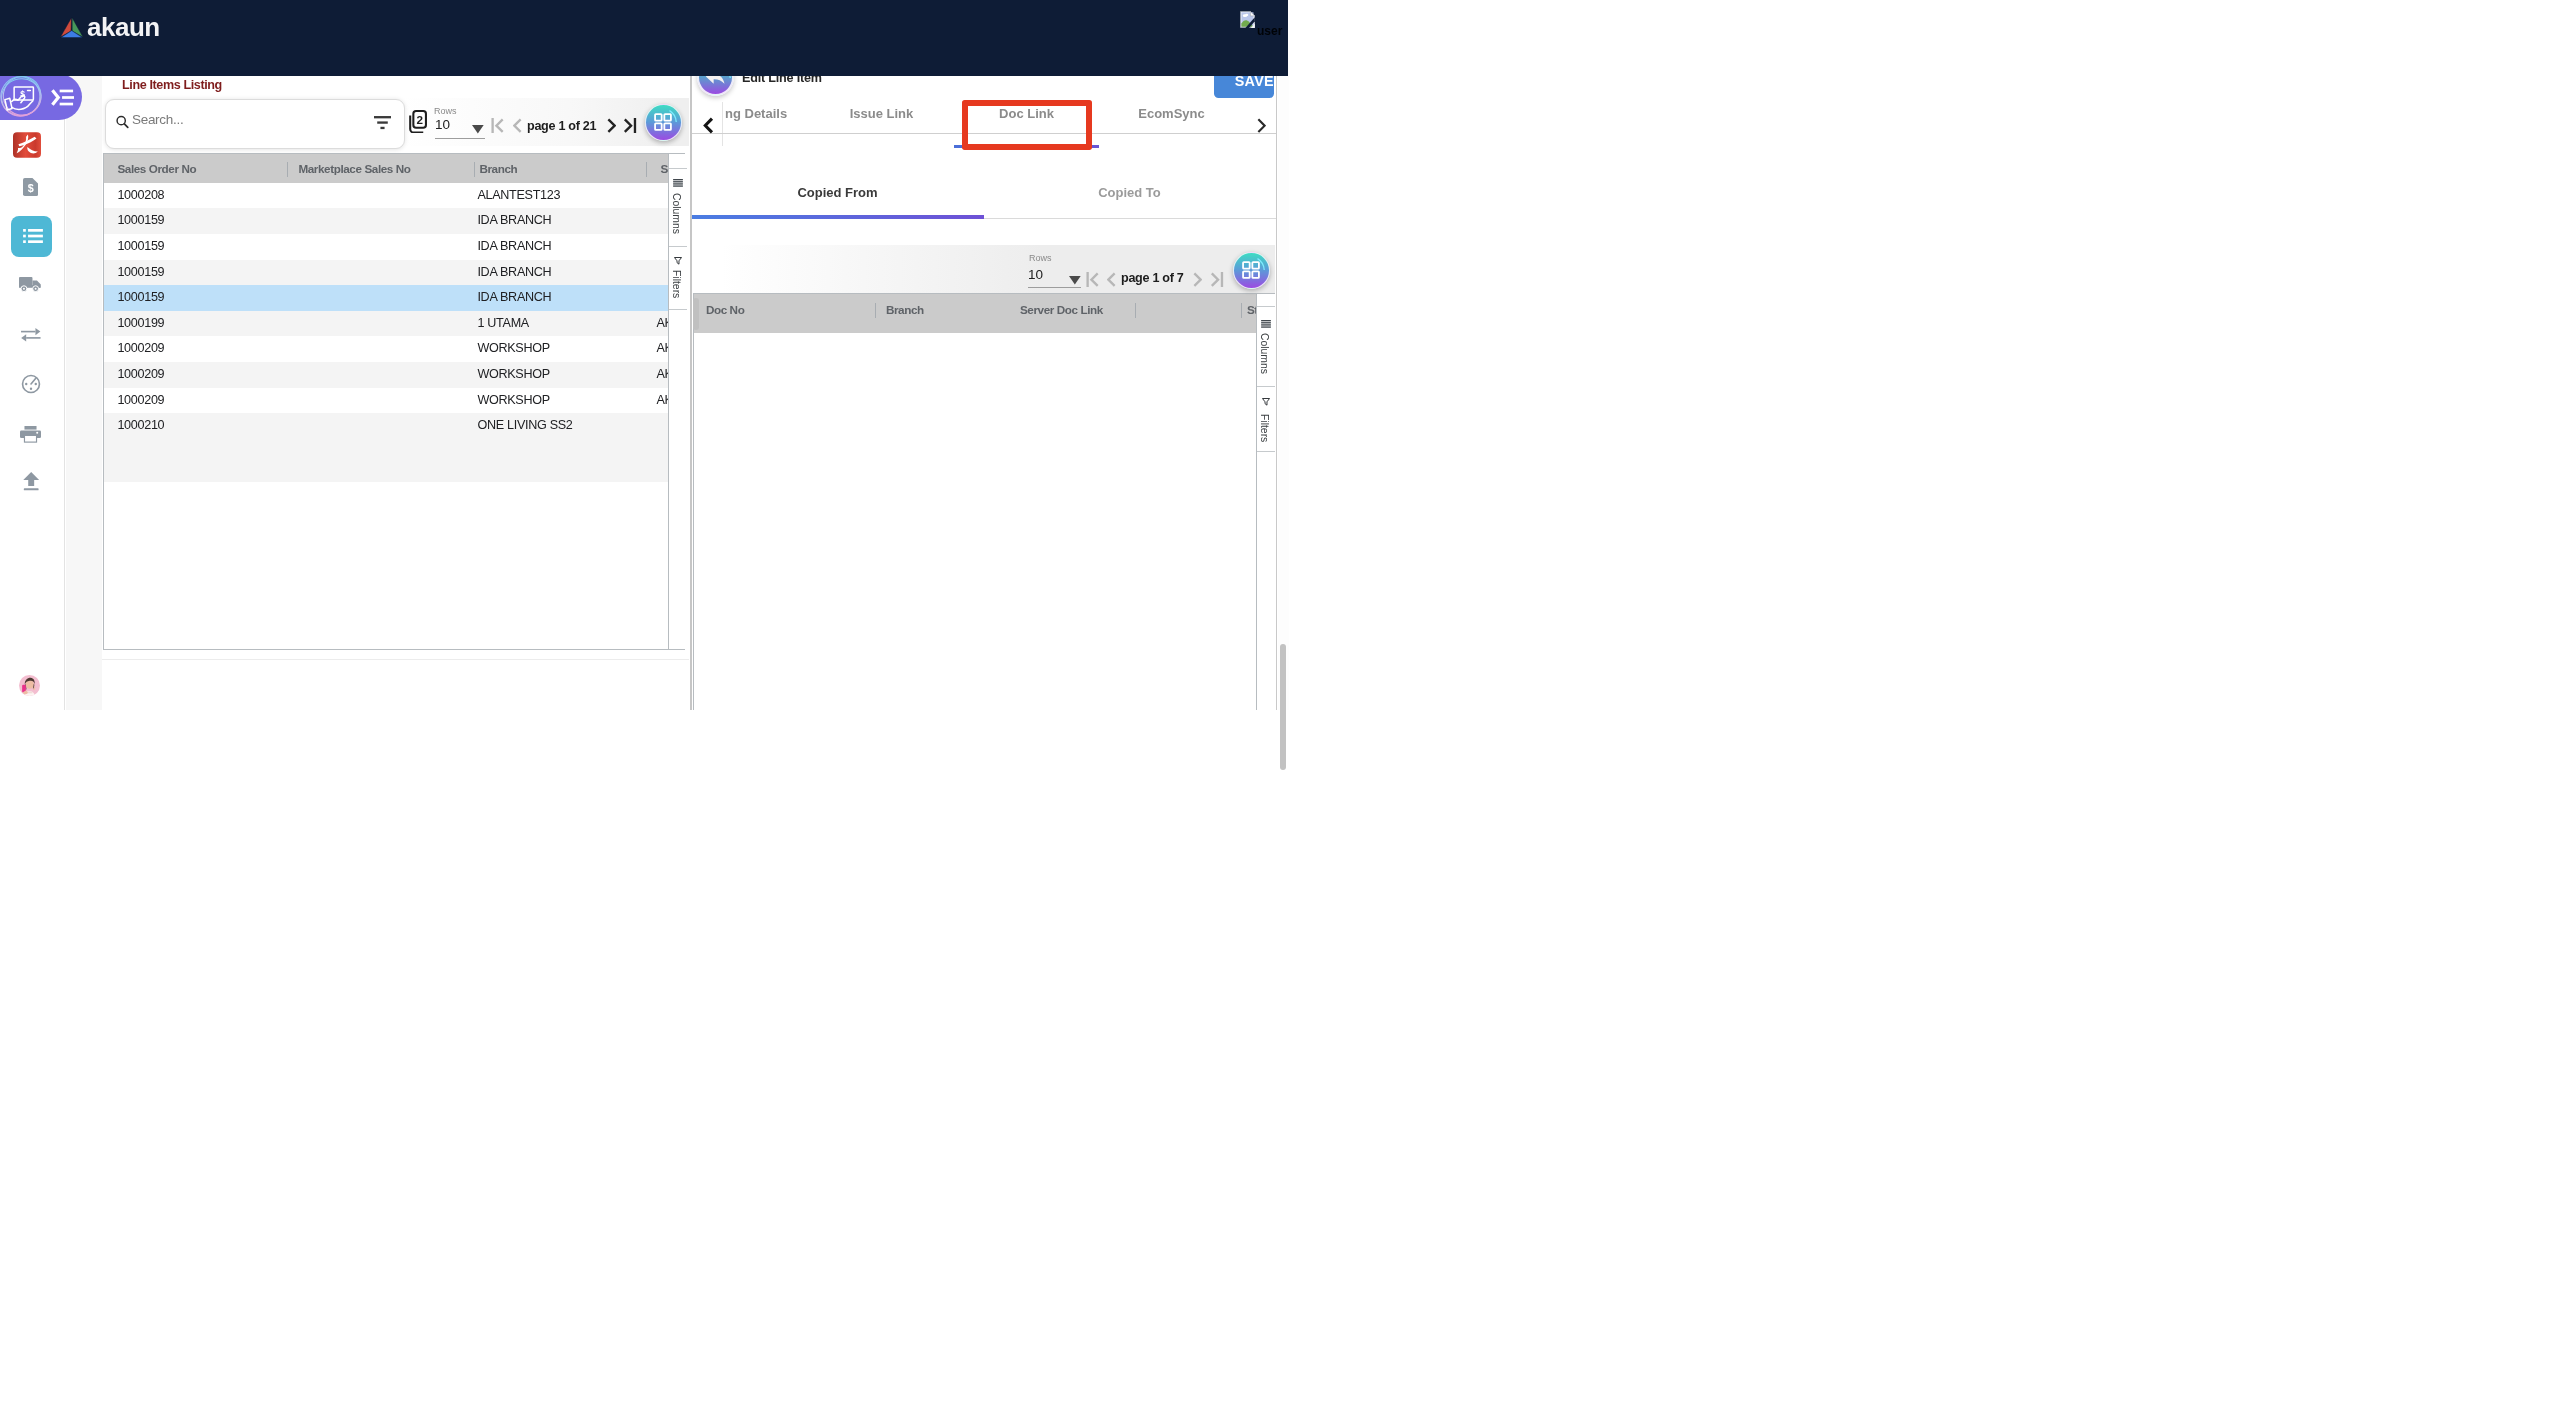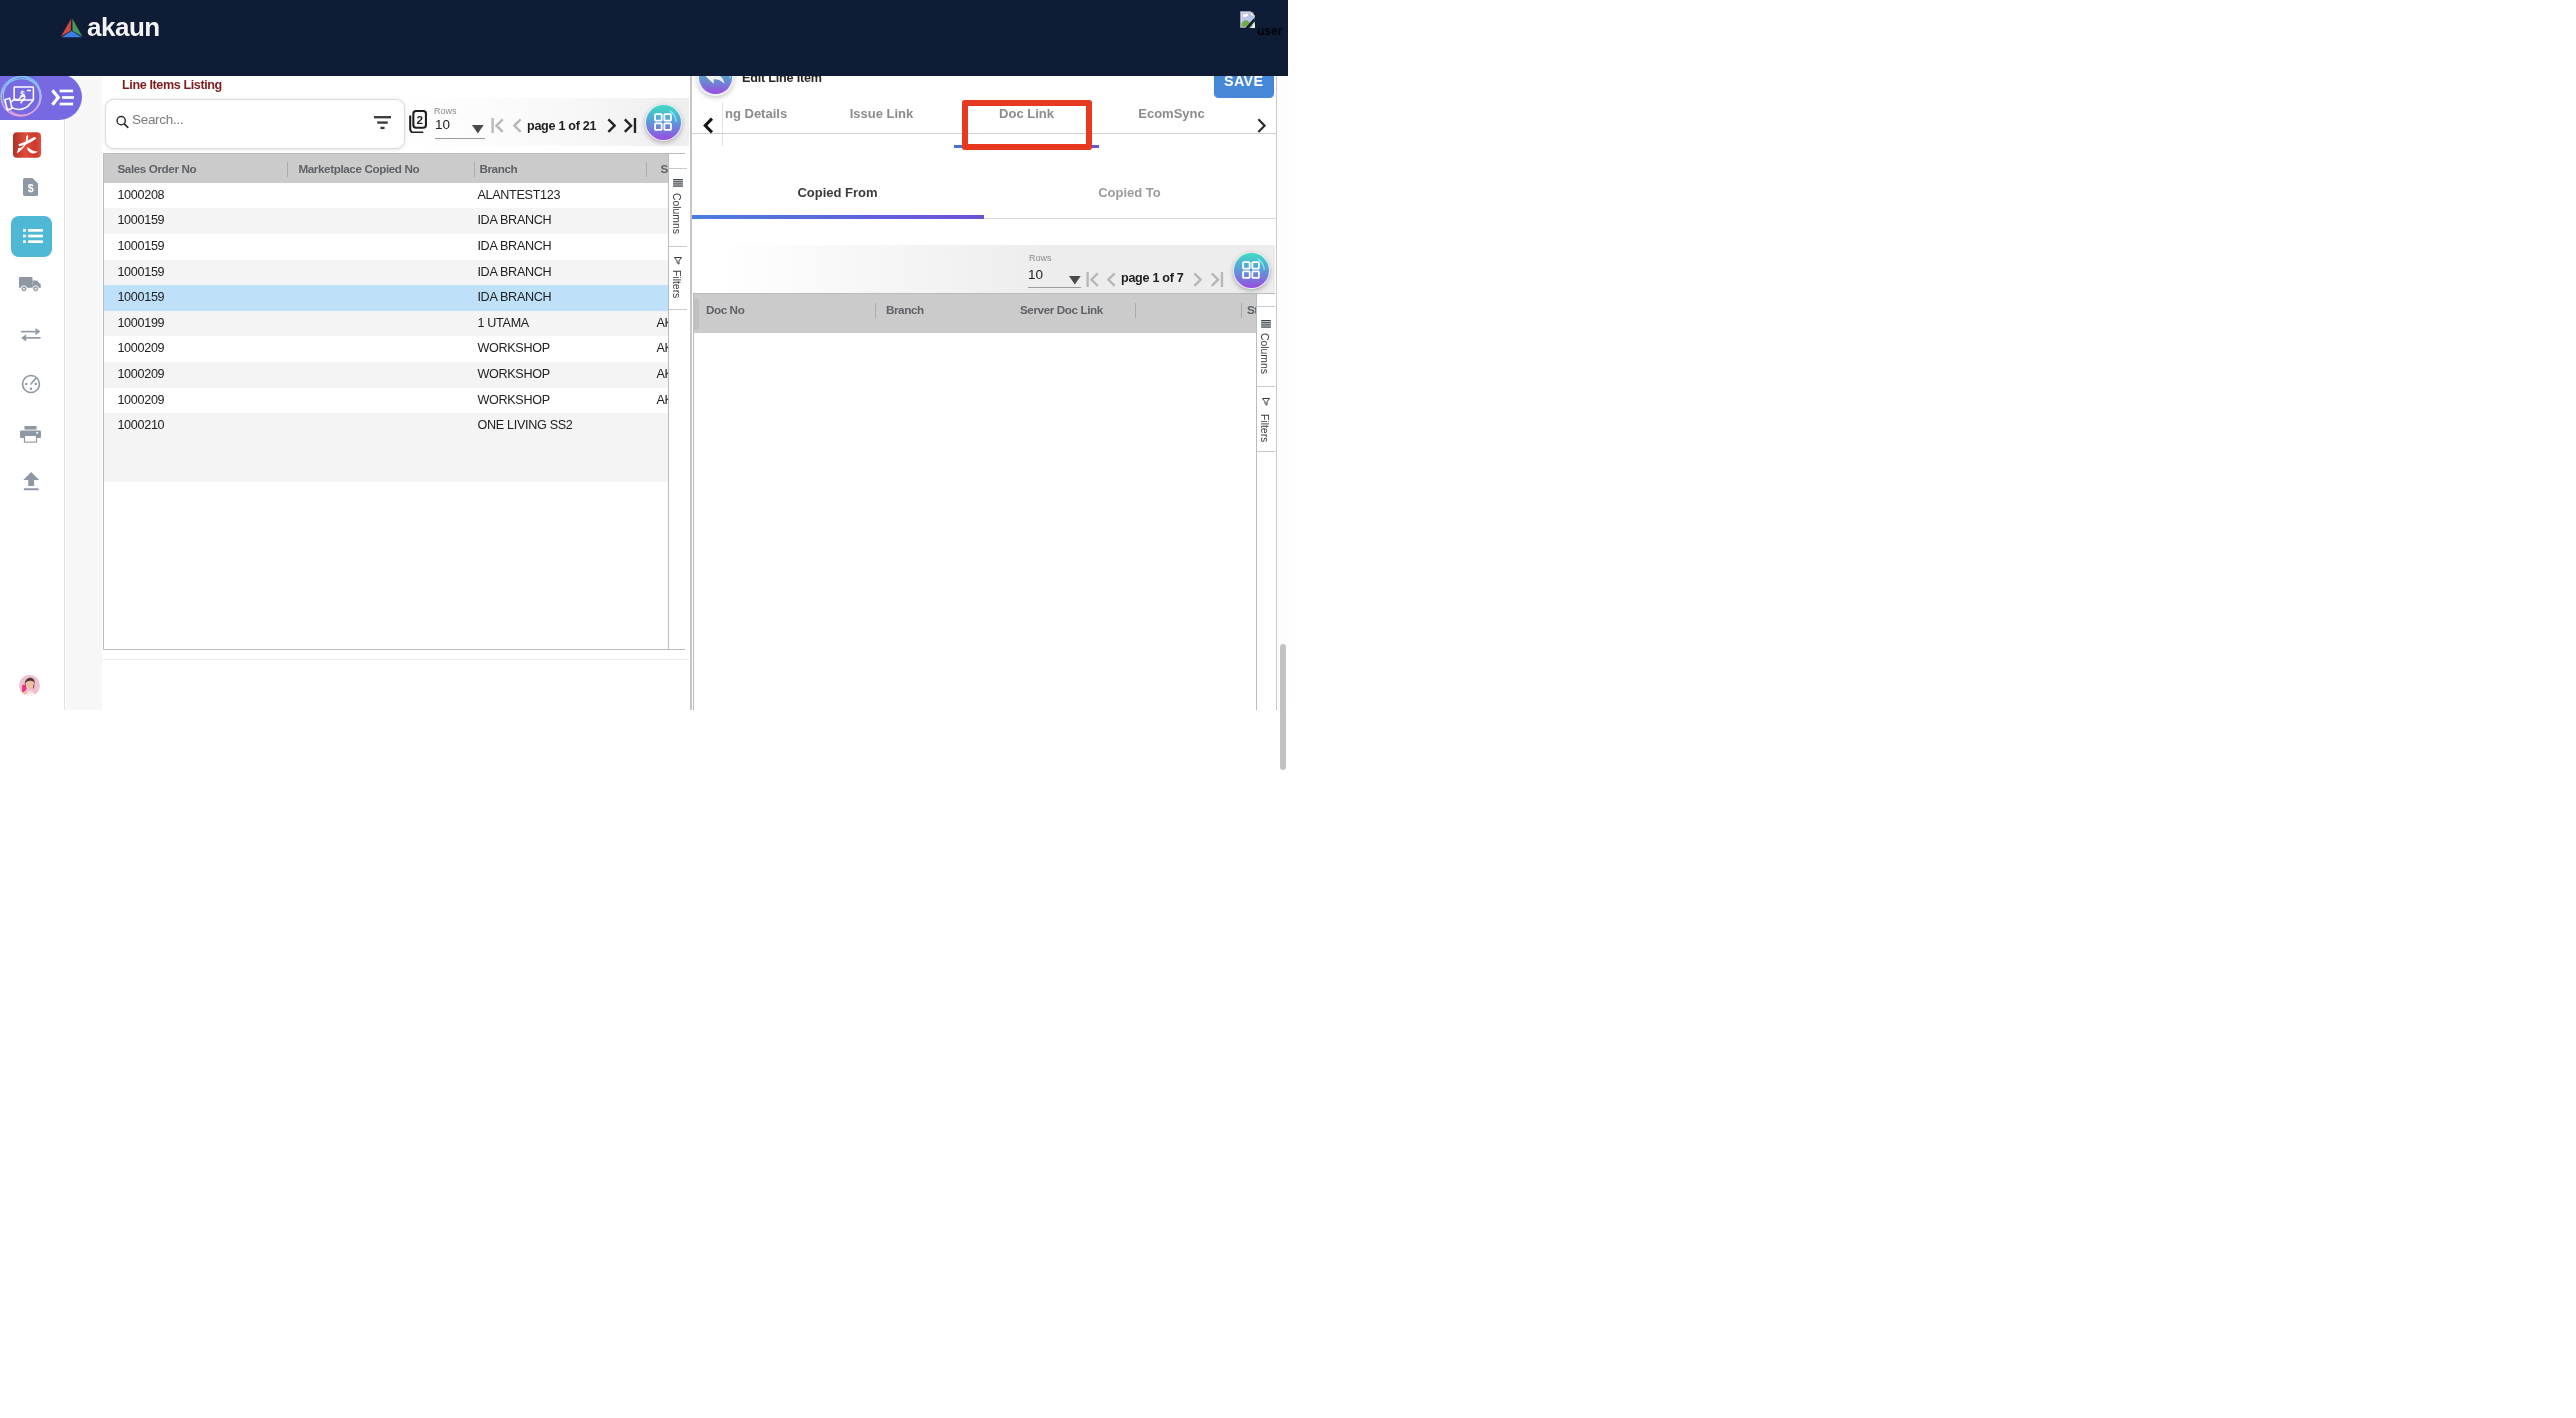--- a/index.html
+++ b/index.html
@@ -48,21 +48,21 @@
 .hsep { position:absolute; top:7.7px; width:0.9px; height:15px; background:#a8adb2; }
 .row { position:absolute; left:0; width:564px; height:25.6px; font-size:12.6px; letter-spacing:-0.3px; color:#202124; white-space:nowrap; overflow:hidden; }
 .cell1 { position:absolute; left:13px; top:4.7px; }
 .cell3 { position:absolute; left:373px; top:4.7px; }
 .cell4 { position:absolute; left:552px; top:4.7px; }
 
 
 .rp { position:absolute; }
 #editlabel { left:50px; top:12.6px; font-size:12.6px; letter-spacing:-0.2px; font-weight:bold; color:#262626; }
 #savebtn { left:522px; top:6px; width:60px; height:34px; background:#4787d8; border-radius:4.5px;
-  color:#fff; font-size:14.4px; font-weight:bold; letter-spacing:0.3px; text-align:left; line-height:34px;padding-left:10px; }
+  color:#fff; font-size:14.4px; font-weight:bold; letter-spacing:0.3px; text-align:right; line-height:34px;padding-left:10px; }
 #tabrow { left:0; top:29px; width:667px; height:47px; border-bottom:0.9px solid #cfcfcf; }
 .tab { position:absolute; top:19.4px; width:145px; text-align:center; font-size:13px; font-weight:bold; color:#8b8b8b; white-space:nowrap; }
 #tabuline { left:262px; top:87px; width:145px; height:3.2px; background:linear-gradient(90deg,#4a6fd8,#6a55d4); }
 #redrect { left:270px; top:42px; width:130px; height:50px; border:6.8px solid #e6391f; border-radius:2.7px; z-index:60; }
 #subtabs { left:0; top:117px; width:585px; height:44px; }
 #copiedfrom { position:absolute; left:69px; top:10.4px; width:153px; text-align:center; font-size:13px; font-weight:bold; color:#3a3a3a; }
 #copiedto { position:absolute; left:361px; top:10.4px; width:153px; text-align:center; font-size:13px; font-weight:bold; color:#9b9b9b; }
 #subline { left:0; top:157px; width:292px; height:3.6px; background:linear-gradient(90deg,#4a7de2,#6e51d6); }
 #subdiv { left:292px; top:160px; width:293px; height:1.1px; background:#dadada; }
 #rpband { left:0; top:187px; width:583px; height:49px; background:linear-gradient(90deg, #ffffff 5%, #ededed 60%); }
@@ -272,21 +272,21 @@
       <rect x="11.5" y="11.5" width="7.3" height="7.3" rx="0.8" fill="none" stroke="#fff" stroke-width="2"></rect>
     </svg>
     <svg style="position:absolute;left:23.4px;top:4.5px" width="9" height="12.6" viewBox="0 0 10 14">
       <path d="M1 1 C5 3.5 7.5 7.5 8 13" fill="none" stroke="#7eeafc" stroke-width="1.4" stroke-linecap="round"></path>
     </svg>
   </div>
 
   <div class="lp" id="lptable">
     <div class="lphead">
       <div class="hlabel" style="left:13px">Sales Order No</div>
-      <div class="hlabel" style="left:194px">Marketplace Copied No</div>
+      <div class="hlabel" style="left:194px">Marketplace Sales No</div>
       <div class="hlabel" style="left:375px">Branch</div>
       <div class="hlabel" style="left:556px">Sal</div>
       <div class="hsep" style="left:183px"></div>
       <div class="hsep" style="left:370px"></div>
       <div class="hsep" style="left:542px"></div>
     </div>
     <div class="row" style="top:29px;background:#fff">
         <span class="cell1">1000208</span>
         <span class="cell3">ALANTEST123</span>
       </div>

